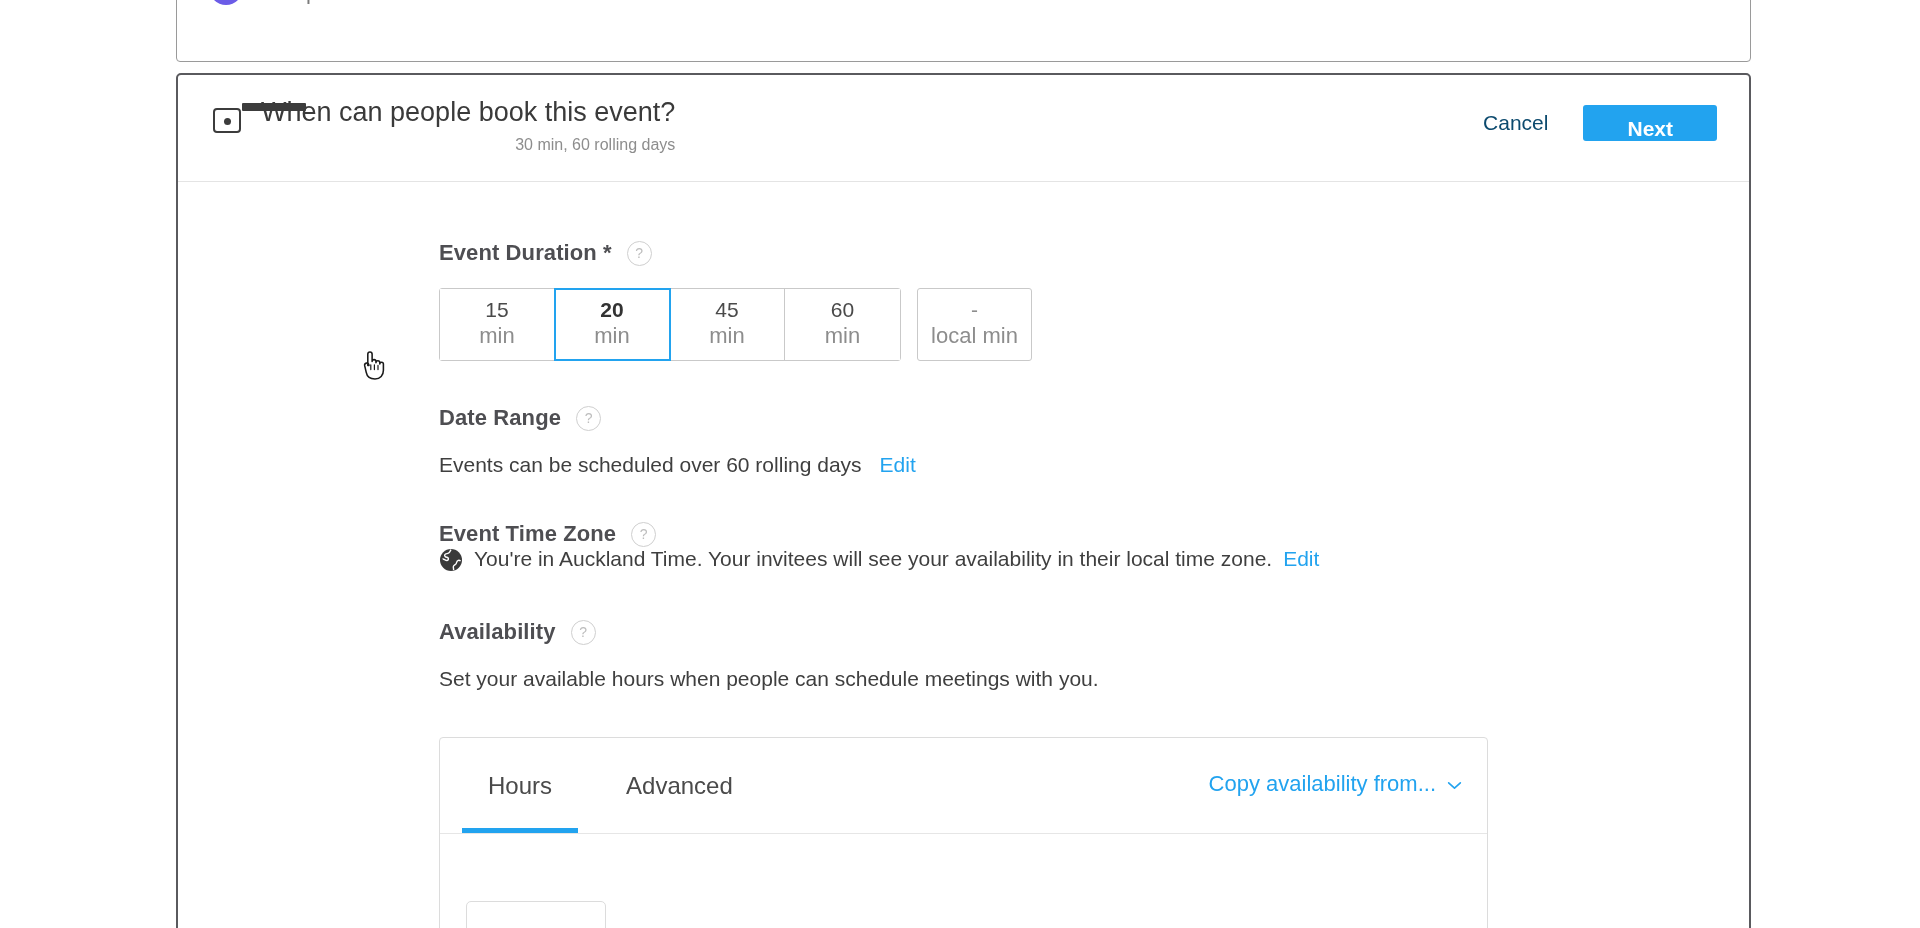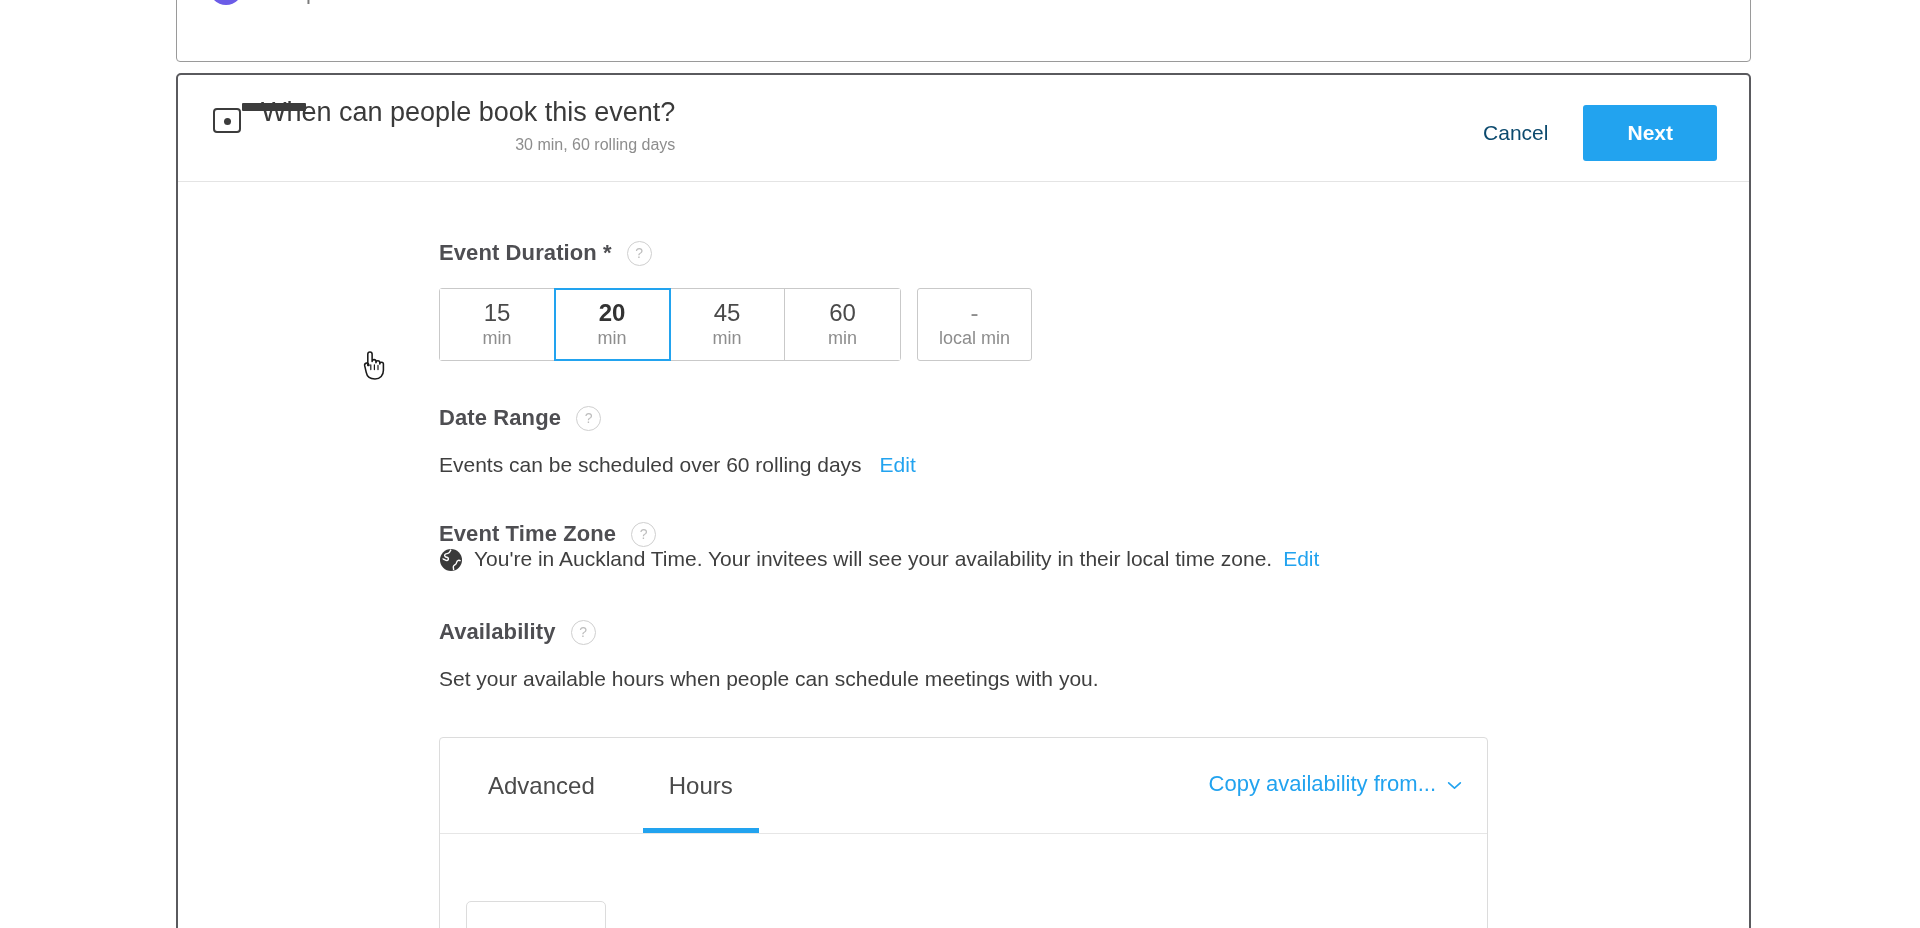--- a/index.html
+++ b/index.html
@@ -141,21 +141,21 @@
     font-family: inherit;
     padding: 6px 4px;
   }
   .btn-next {
     background: #22a3ef;
     color: #ffffff;
     border: none;
     font-size: 21px;
     font-weight: bold;
     padding: 0 44px;
-    height: 56px;
+    height: 36px;
     line-height: 48px;
     border-radius: 3px;
     cursor: pointer;
     font-family: inherit;
   }
 
   
   .card-body { padding: 58px 0 0 0; }
 
   .section { padding-left: 261px; }
@@ -204,22 +204,22 @@
     display: flex;
     flex-direction: column;
     align-items: center;
     justify-content: center;
     border-right: 1px solid #c9c9c9;
     cursor: pointer;
     background: #fff;
     position: relative;
   }
   .dur-opt:last-child { border-right: none; }
-  .dur-num { font-size: 24px; color: #4a4a4a; line-height: 1.15; }
-  .dur-unit { font-size: 18px; color: #8d8d8d; line-height: 1.3; text-align: center; }
+  .dur-num { font-size: 21px; color: #4a4a4a; line-height: 1.15; }
+  .dur-unit { font-size: 22px; color: #8d8d8d; line-height: 1.3; text-align: center; }
   .dur-opt.selected {
     outline: 2px solid #22a3ef;
     outline-offset: -1px;
     z-index: 3;
   }
   .dur-opt.selected .dur-num { font-weight: bold; color: #333; }
   .dur-custom {
     width: 115px;
     margin-left: 16px;
     border: 1px solid #c9c9c9;
@@ -453,22 +453,22 @@
       <div class="section gap-sec-lg">
         <div class="label-row">
           <div class="field-label">Availability</div>
           <div class="help-icon">?</div>
         </div>
         <div class="section-text">Set your available hours when people can schedule meetings with you.</div>
       </div>
 
       <div class="avail-panel">
         <div class="tabs-row">
+          <div class="tab active">Hours</div>
           <div class="tab">Advanced</div>
-          <div class="tab active">Hours</div>
           <div class="copy-link">
             <span class="txt">Copy availability from...</span>
             <svg class="chevron" viewBox="0 0 16 10">
               <path d="M1.5 2 L8 8 L14.5 2" fill="none" stroke="#22a3ef" stroke-width="1.8" stroke-linecap="round" stroke-linejoin="round"></path>
             </svg>
           </div>
         </div>
         <div class="panel-divider"></div>
 
         <div class="avail-row">

